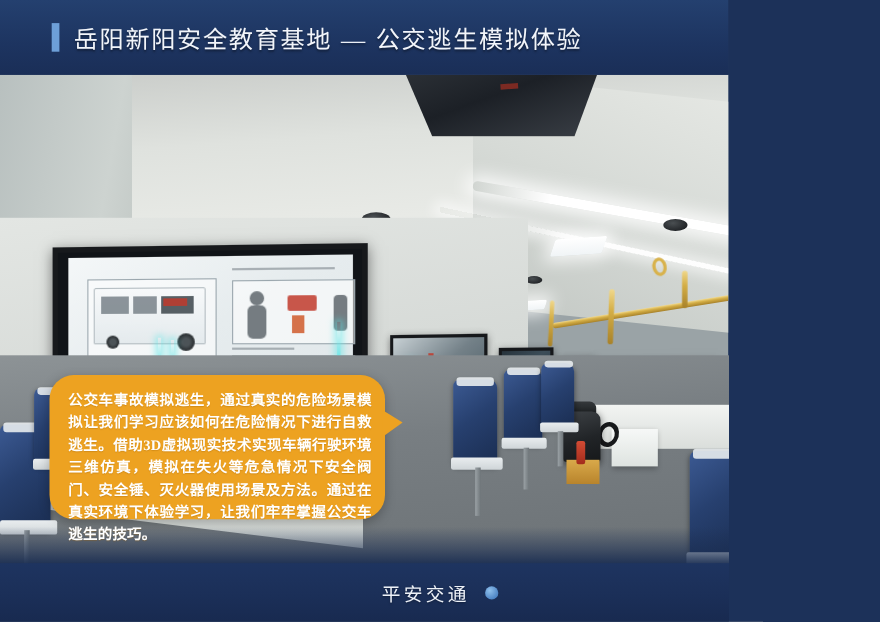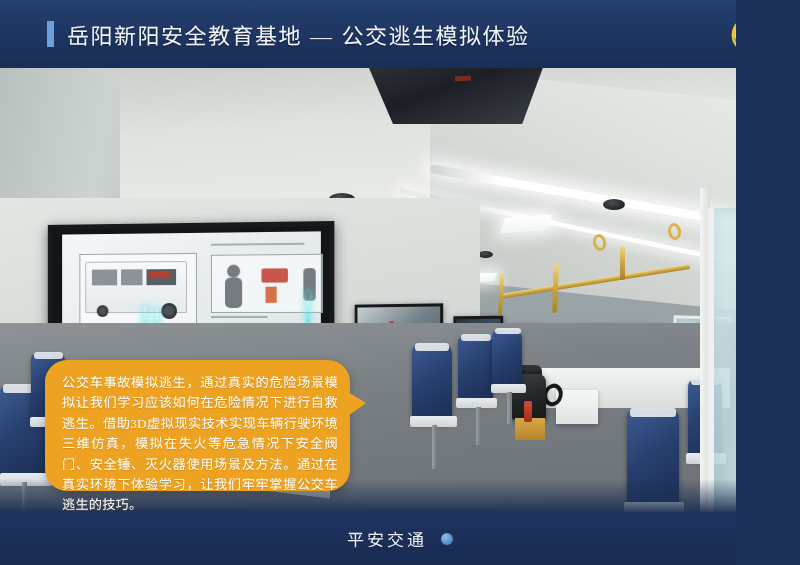--- a/index.html
+++ b/index.html
@@ -8,21 +8,21 @@
   html, body {
     width: 800px;
     height: 565px;
     overflow: hidden;
     background: #1c3159;
     font-family: "Liberation Serif", "DejaVu Serif", serif;
   }
 
   .page {
     position: relative;
-    width: 736px;
+    width: 662px;
     height: 565px;
     background: linear-gradient(180deg, #20365e 0%, #1b2d52 100%);
     overflow: hidden;
   }
 
   
   .header {
     position: absolute;
     left: 0; top: 0;
     width: 800px; height: 68px;
@@ -475,23 +475,24 @@
   .photo-fade-bottom {
     position: absolute; left: 0; bottom: 0;
     width: 800px; height: 34px;
     background: linear-gradient(180deg, rgba(27,46,82,0) 0%, rgba(27,46,82,.55) 60%, rgba(27,46,82,.95) 100%);
     pointer-events: none;
   }
 
   
   .callout {
     position: absolute;
-    left: 45px; top: 360px;
+    left: 45px; top: 341px;
     width: 305px; height: 131px;
     z-index: 25;
+    font-weight: bold;
   }
   .callout-bg {
     position: absolute; inset: 0;
     background: #eda221;
     border-radius: 22px;
     box-shadow: 0 3px 10px rgba(0,0,0,.25);
   }
   .callout-tail {
     position: absolute;
     right: -16px; top: 32px;

